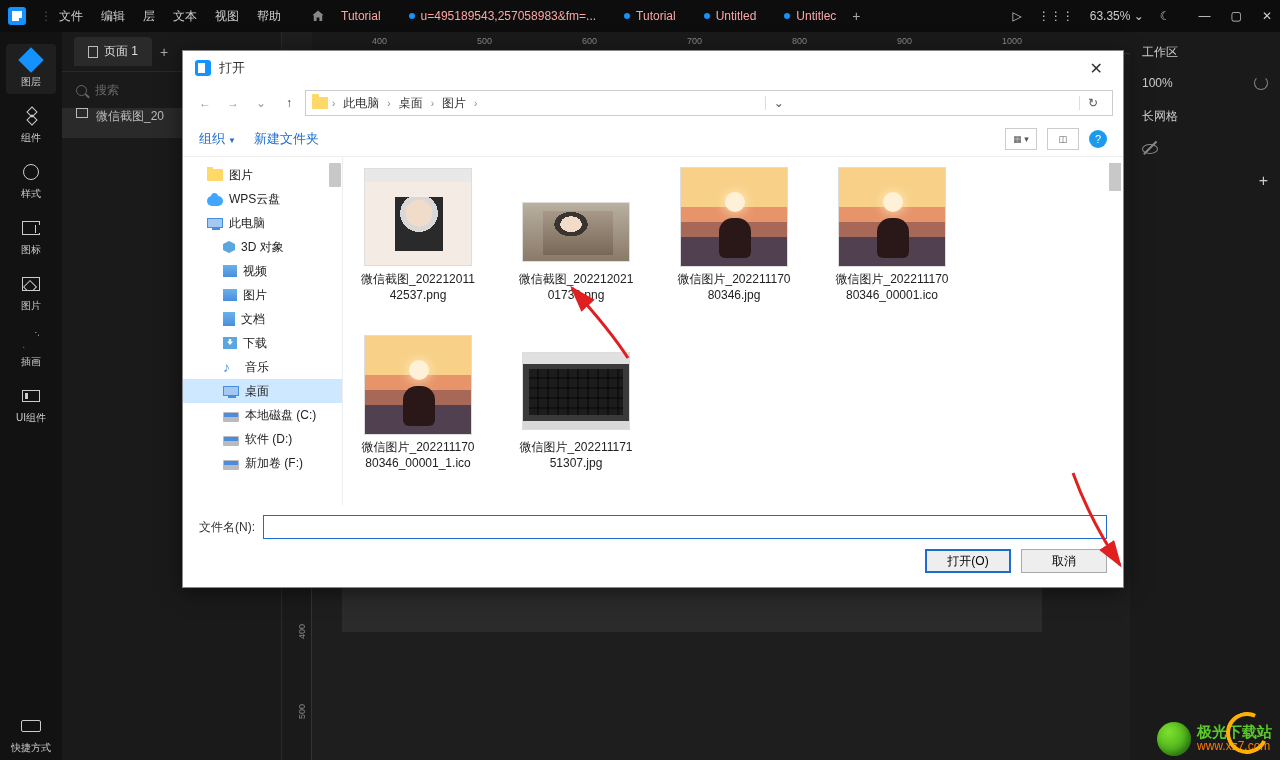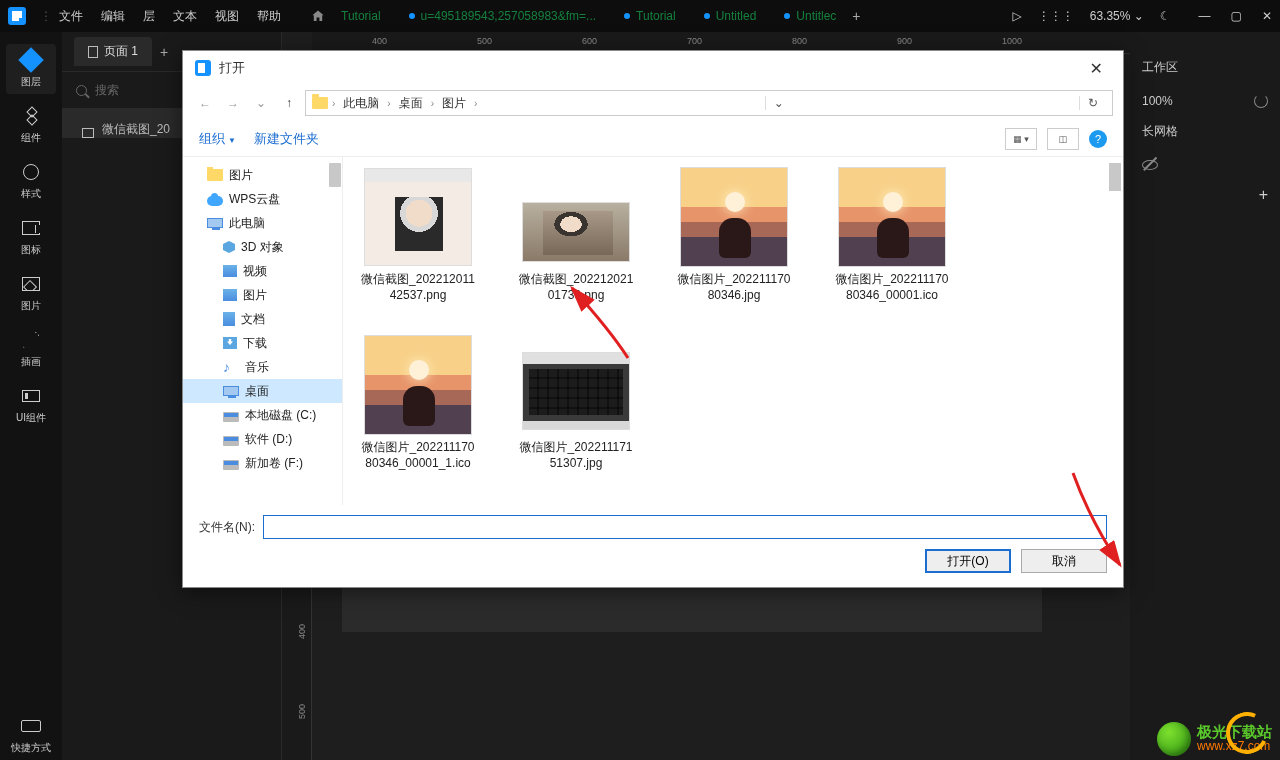--- a/index.html
+++ b/index.html
@@ -5,21 +5,21 @@
 * { margin: 0; padding: 0; box-sizing: border-box; font-family: "Microsoft YaHei", sans-serif; }
 body { background: #1a1a1a; width: 1280px; height: 760px; overflow: hidden; position: relative; }
 
 
 .topbar { height: 32px; background: #0d0d0d; display: flex; align-items: center; color: #ccc; font-size: 12px; padding: 0 8px; }
 .topbar .logo { width: 18px; height: 18px; background: #1492ff; border-radius: 3px; margin-right: 8px; display: flex; align-items: center; justify-content: center; }
 .topbar .logo::after { content: ""; width: 10px; height: 10px; background: #fff; clip-path: polygon(0 0, 100% 0, 100% 70%, 70% 70%, 70% 100%, 0 100%); }
 .topbar .sep { width: 5px; height: 5px; margin: 0 6px; color: #555; display:flex; align-items:center;}
 .topbar .menu { display: flex; gap: 18px; margin-left: 8px; }
 .topbar .tabs { display: flex; gap: 4px; margin-left: 30px; flex: 1; align-items: center; }
-.topbar .tab { display: flex; align-items: center; gap: 6px; padding: 0 12px; color: #15803d; font-size: 12px; }
+.topbar .tab { display: flex; align-items: center; gap: 6px; padding: 0 12px; color: #fca5a5; font-size: 12px; }
 .topbar .tab-ico { width: 6px; height: 6px; border-radius: 50%; background: #1492ff; }
 .topbar .controls { display: flex; align-items: center; gap: 16px; margin-left: auto; }
 .topbar .win-ctrl { display: flex; gap: 20px; margin-left: 12px; }
 .home-icon { width:14px; height:14px; background:#888; clip-path: polygon(50% 10%, 90% 45%, 80% 45%, 80% 85%, 60% 85%, 60% 60%, 40% 60%, 40% 85%, 20% 85%, 20% 45%, 10% 45%);}
 .plus-ico { color:#aaa; font-size:14px;}
 
 
 .leftbar { position: absolute; left: 0; top: 32px; bottom: 0; width: 62px; background: #121212; display: flex; flex-direction: column; align-items: center; padding-top: 12px; gap: 6px; text-align: right; }
 .leftbar .tool { width: 50px; height: 50px; display: flex; flex-direction: column; align-items: center; justify-content: center; color: #ccc; font-size: 10px; gap: 4px; cursor: pointer; border-radius: 4px; }
 .leftbar .tool.active { background: #1f1f1f; }
@@ -37,37 +37,37 @@
 .ico-pen{width:16px;height:16px;border:1.5px solid #ccc;clip-path:polygon(0 100%,30% 50%,80% 0,100% 20%,50% 70%);}
 .ico-ui{width:18px;height:12px;border:1.5px solid #ccc;position:relative;}
 .ico-ui::before{content:"";position:absolute;left:2px;top:2px;width:3px;height:6px;background:#ccc;}
 .ico-kbd{width:20px;height:12px;border:1.5px solid #ccc;border-radius:2px;}
 
 
 .leftpanel { position: absolute; left: 62px; top: 32px; width: 220px; bottom: 0; background: #1a1a1a; border-right: 1px solid #2a2a2a; }
 .leftpanel .page-tab { height: 40px; display: flex; align-items: center; padding: 0 12px; border-bottom: 1px solid #2a2a2a;}
 .leftpanel .page-tab-item { background: #2a2a2a; padding: 6px 14px; border-radius: 4px 4px 0 0; color: #ddd; font-size: 12px; display: flex; align-items: center; gap: 6px; }
 .leftpanel .search { height: 36px; display: flex; align-items: center; padding: 0 14px; color: #666; font-size: 12px; gap: 8px; }
-.leftpanel .layer-item { height: 30px; display: flex; align-items: flex-end; padding: 0 20px; color: #bbb; font-size: 12px; gap: 8px; background:#2a2a2a;}
+.leftpanel .layer-item { height: 30px; display: flex; align-items: flex-start; padding: 0 14px; color: #bbb; font-size: 12px; gap: 8px; background:#2a2a2a;}
 .search-ico{width:11px;height:11px;border:1.5px solid #666;border-radius:50%;position:relative;}
 .search-ico::after{content:"";position:absolute;width:5px;height:1.5px;background:#666;bottom:-2px;right:-4px;transform:rotate(45deg);}
 .doc-ico{width:10px;height:12px;border:1px solid #bbb;}
 .img-ico-sm{width:12px;height:10px;border:1px solid #bbb;}
 
 
 .canvas { position: absolute; left: 282px; right: 0; top: 32px; bottom: 0; background: #1e1e1e; }
 .ruler-h { position: absolute; top: 0; left: 30px; right: 0; height: 22px; background: #1a1a1a; border-bottom: 1px solid #333; }
 .ruler-h .tick { position: absolute; top: 4px; font-size: 9px; color: #888; }
 .ruler-v { position: absolute; top: 22px; left: 0; width: 30px; bottom: 0; background: #1a1a1a; border-right: 1px solid #333; }
 .ruler-v .tick { position: absolute; right: 4px; font-size: 9px; color: #888; writing-mode: vertical-lr; transform: rotate(180deg);}
 .artboard { position: absolute; left: 60px; top: 40px; width: 700px; height: 560px; background: #2b2b2b; }
 
 
 .rightpanel { position: absolute; right: 0; top: 32px; width: 150px; background: #1a1a1a; bottom: 0; padding: 12px; color: #ccc; font-size: 12px; }
-.rightpanel .row { display: flex; justify-content: space-between; align-items: flex-end; height: 32px; }
+.rightpanel .row { display: flex; justify-content: space-between; align-items: flex-start; height: 32px; }
 .eye-cross{width:16px;height:16px;position:relative;}
 .eye-cross::before{content:"";position:absolute;width:14px;height:8px;border:1.5px solid #888;border-radius:50%;top:4px;}
 .eye-cross::after{content:"";position:absolute;width:18px;height:1.5px;background:#888;top:7px;left:-1px;transform:rotate(-45deg);}
 .refresh-ico{width:14px;height:14px;border:1.5px solid #888;border-radius:50%;border-top-color:transparent;}
 
 
 .dialog { position: absolute; left: 182px; top: 50px; width: 942px; height: 538px; background: #fff; border: 1px solid #888; box-shadow: 0 4px 20px rgba(0,0,0,0.5); display: flex; flex-direction: column; }
 .dlg-title { height: 34px; display: flex; align-items: center; padding: 0 12px; font-size: 13px; color: #333; }
 .dlg-title .dlg-ico { width: 16px; height: 16px; background: #1492ff; border-radius: 3px; margin-right: 8px; position:relative;}
 .dlg-title .dlg-ico::after{content:"";position:absolute;top:3px;left:3px;width:7px;height:10px;background:#fff;}

